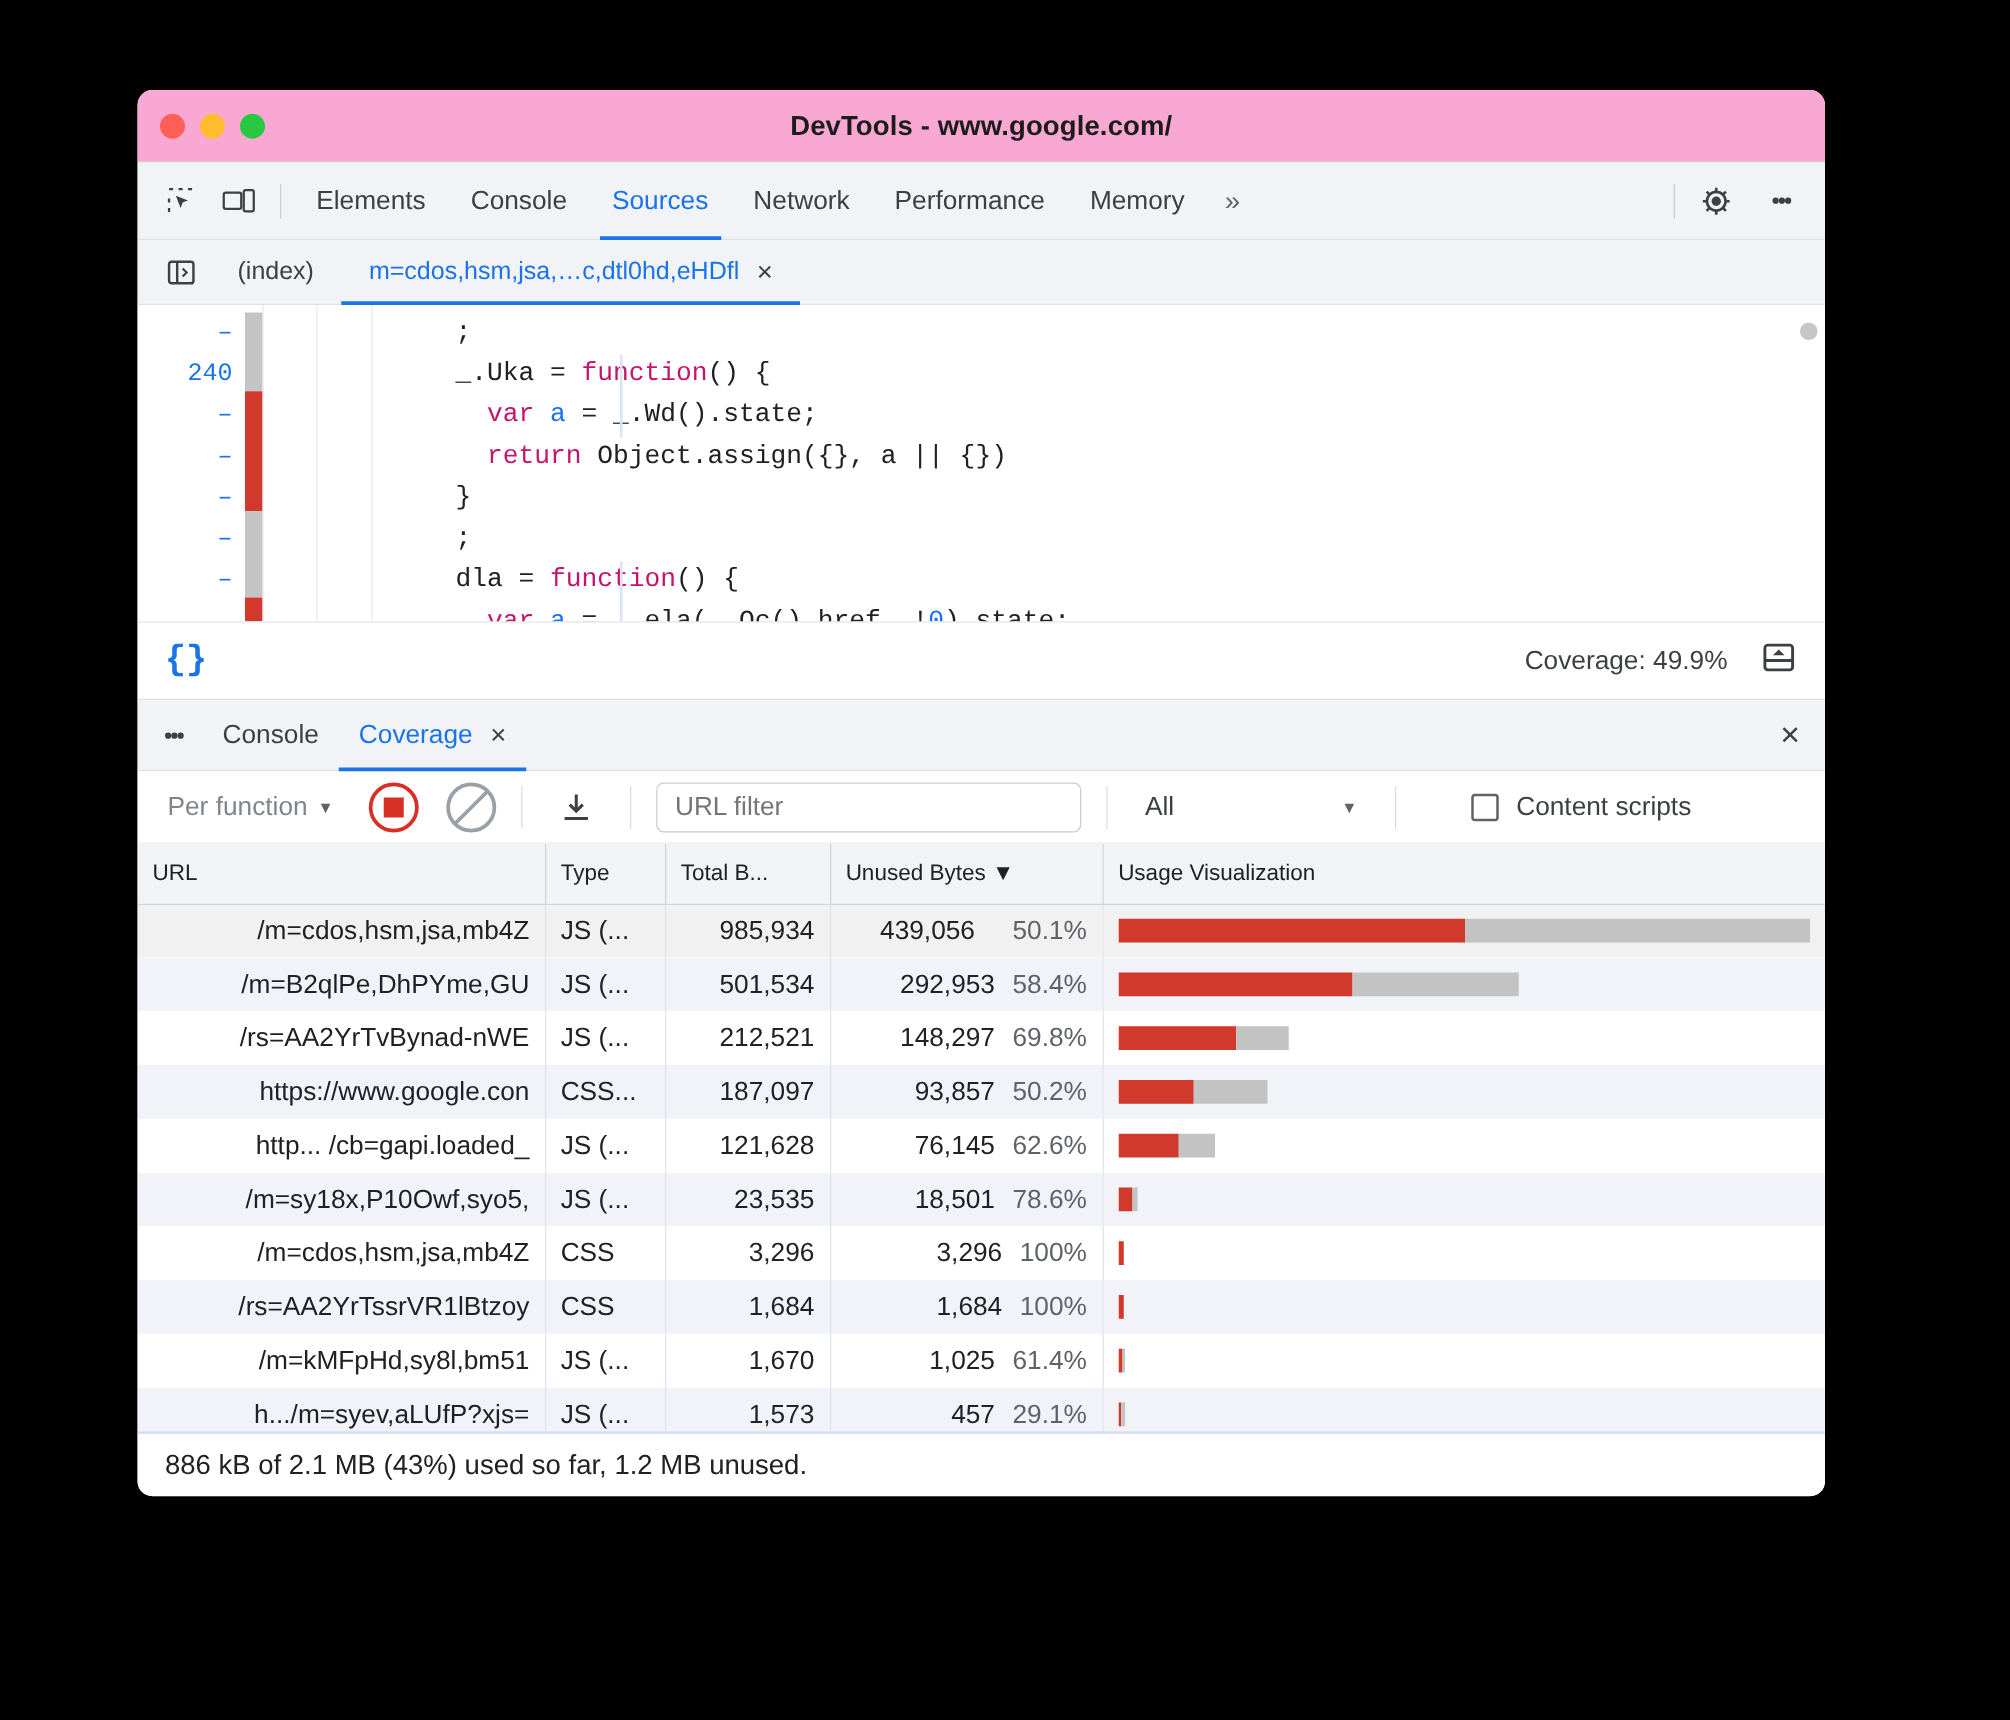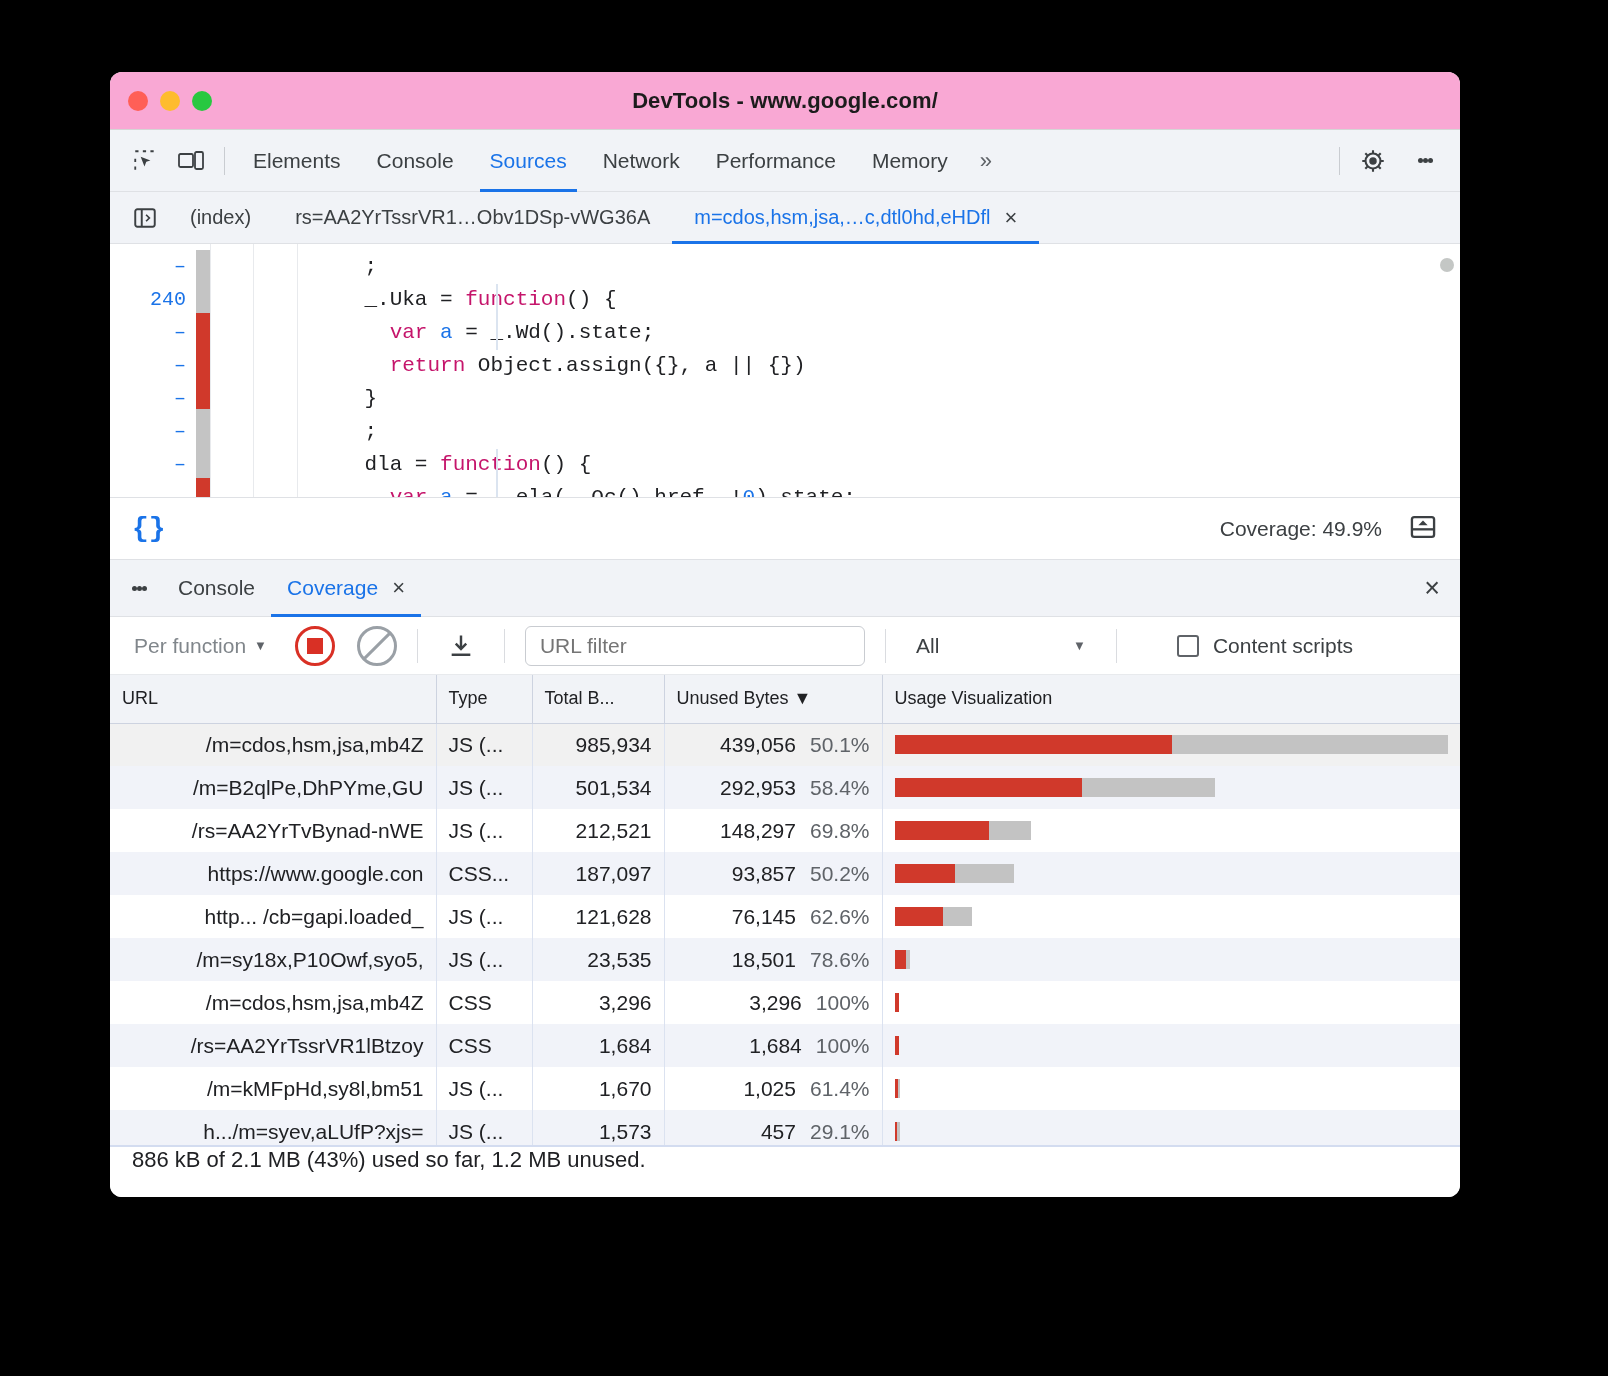--- a/index.html
+++ b/index.html
@@ -235,21 +235,21 @@
   .c-num { text-align: right; }
   .bar { height: 19px; display: flex; }
   .bar .used { background: #c3c3c3; }
   .bar .unused { background: #d0392b; }
 
   
   .footer {
     height: 52px; flex: 0 0 52px;
     background: #fff;
     border-top: 2px solid #d3dcf0;
-    display: flex; align-items: flex-start;
+    display: flex; align-items: center;
     padding-left: 22px;
     font-size: 22px; color: #202124;
   }
 </style>
 </head>
 <body>
 
 <div class="window">
 
   <div class="titlebar">
@@ -303,23 +303,20 @@
     <div class="icon-btn">
       <svg width="26" height="26" viewBox="0 0 24 24" fill="none" stroke="#3c4043" stroke-width="1.8">
         <rect x="3" y="4" width="18" height="16" rx="2"></rect>
         <path d="M9 4v16"></path>
         <path d="M13 9l3 3-3 3" stroke-width="1.6"></path>
       </svg>
     </div>
     <div class="src-tab">
       <span>(index)</span>
     </div>
-    <div class="src-tab">
-      <span>rs=AA2YrTssrVR1…Obv1DSp-vWG36A</span>
-    </div>
     <div class="src-tab active">
       <span>m=cdos,hsm,jsa,…c,dtl0hd,eHDfl</span>
       <span class="tab-close">×</span>
     </div>
   </div>
 
   <div class="editor">
     <div class="gutter" id="gutter">
         <div>–</div>
         <div>240</div>
@@ -418,21 +415,21 @@
           <th>Total B...</th>
           <th>Unused Bytes ▼</th>
           <th>Usage Visualization</th>
         </tr>
       </thead>
       <tbody id="tbody">
           <tr class="sel-first">
             <td class="c-url">/m=cdos,hsm,jsa,mb4Z</td>
             <td class="">JS (...</td>
             <td class="c-num">985,934</td>
-            <td style="text-align: right;"><span>439,056</span><span style="color: rgb(95, 99, 104); margin-left: 14px;">50.1%</span></td>
+            <td style="text-align: right;"><span>439,056</span><span style="color: rgb(95, 99, 104); margin-left: 30px;">50.1%</span></td>
             <td>
               <div class="bar">
                 <span class="unused" style="width: 280.56px;"></span>
                 <span class="used" style="width: 279.44px;"></span>
               </div>
             </td>
           </tr>
           <tr>
             <td class="c-url">/m=B2qlPe,DhPYme,GU</td>
             <td class="">JS (...</td>

